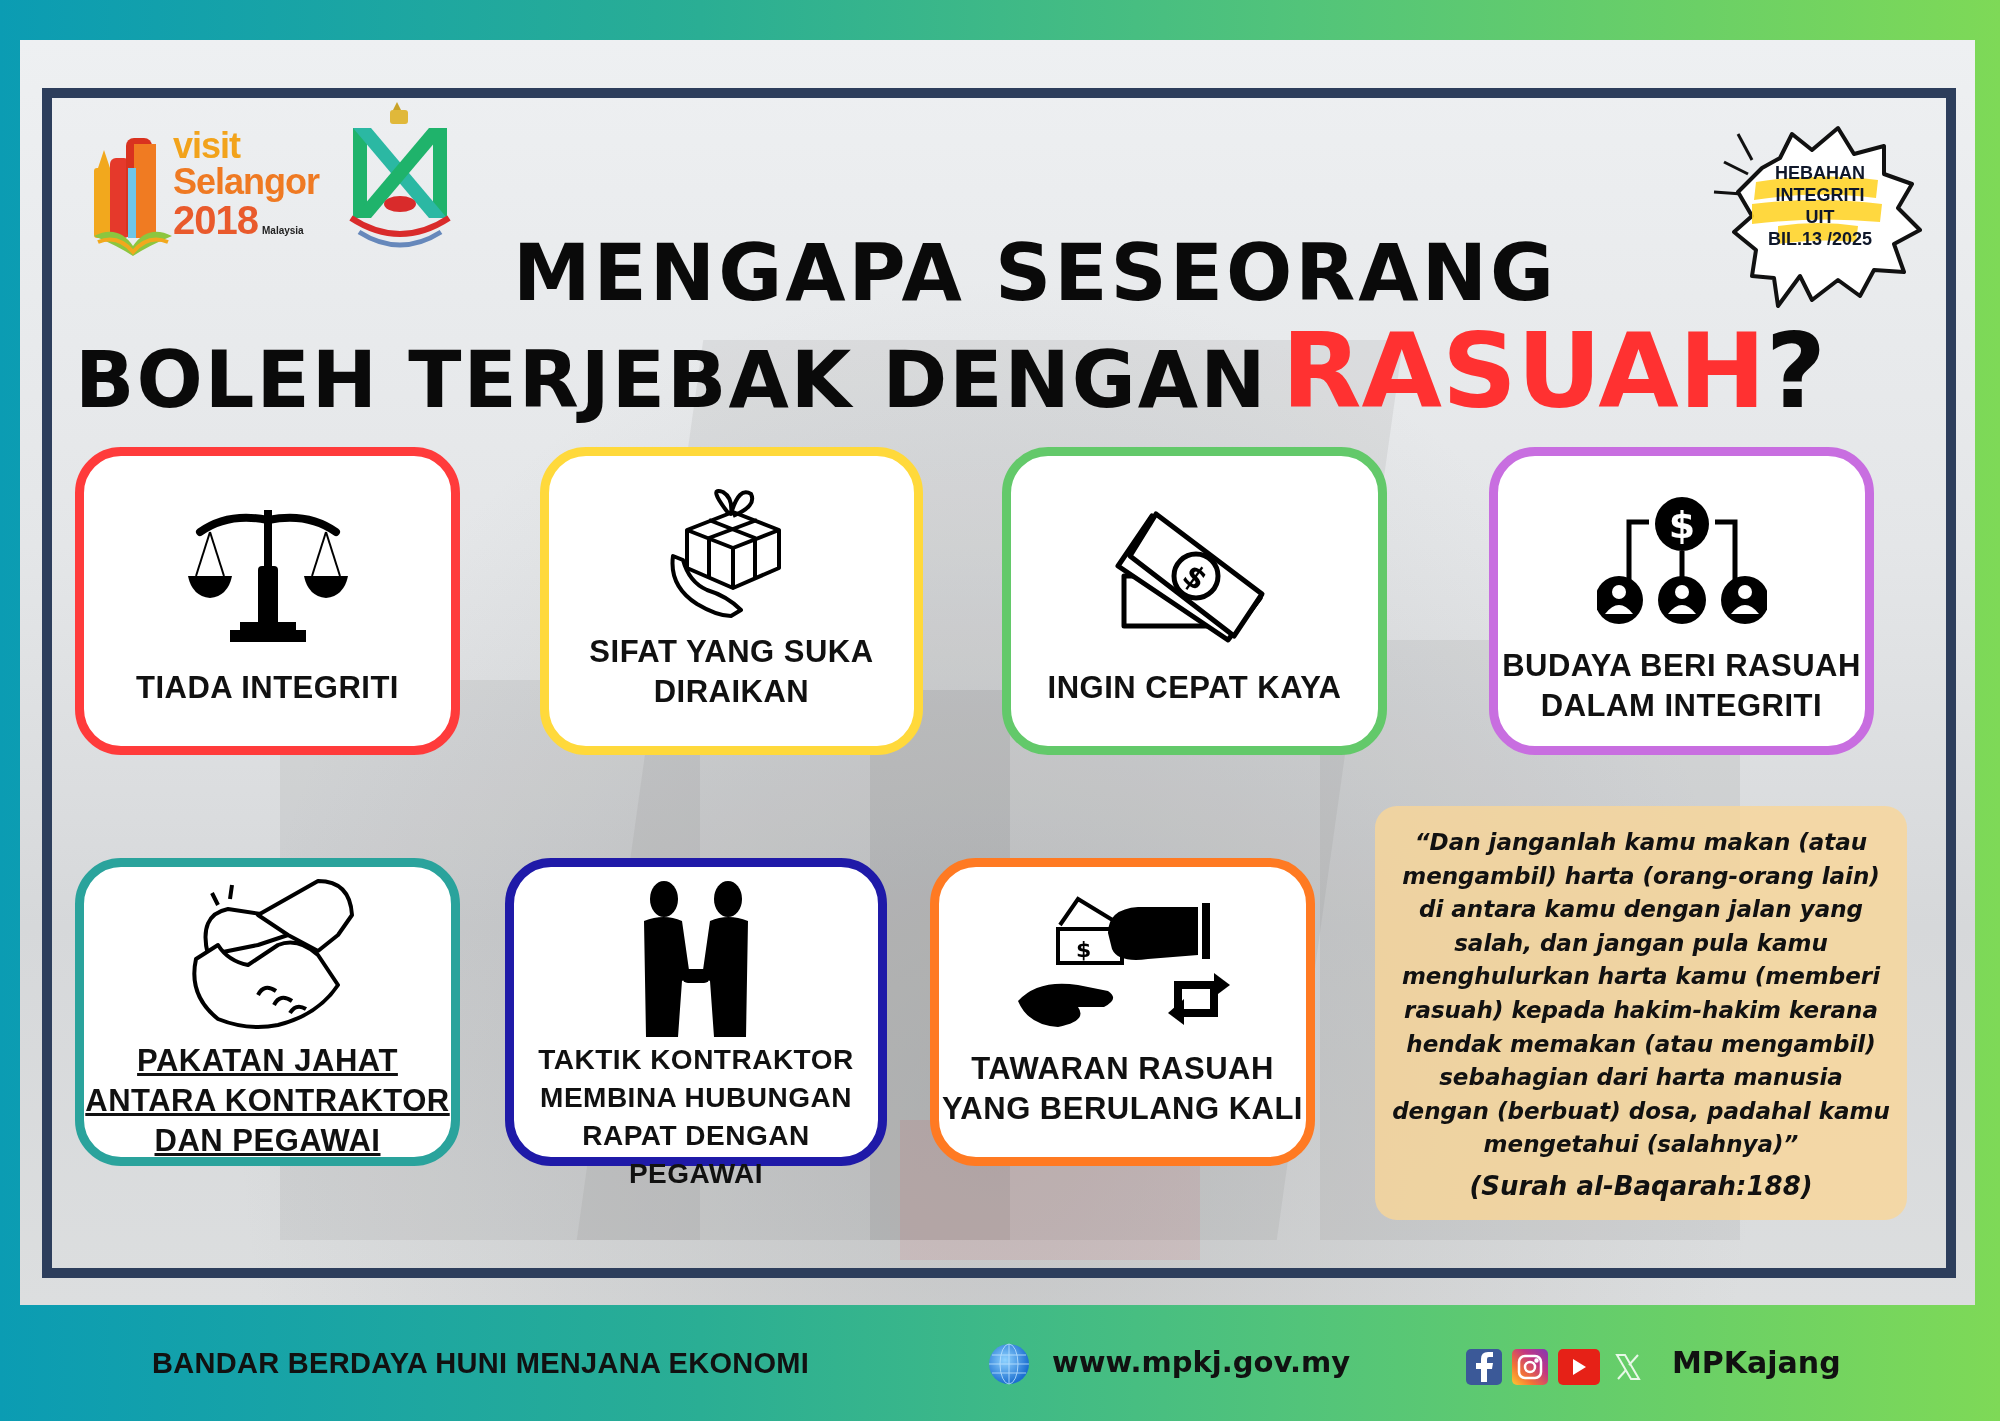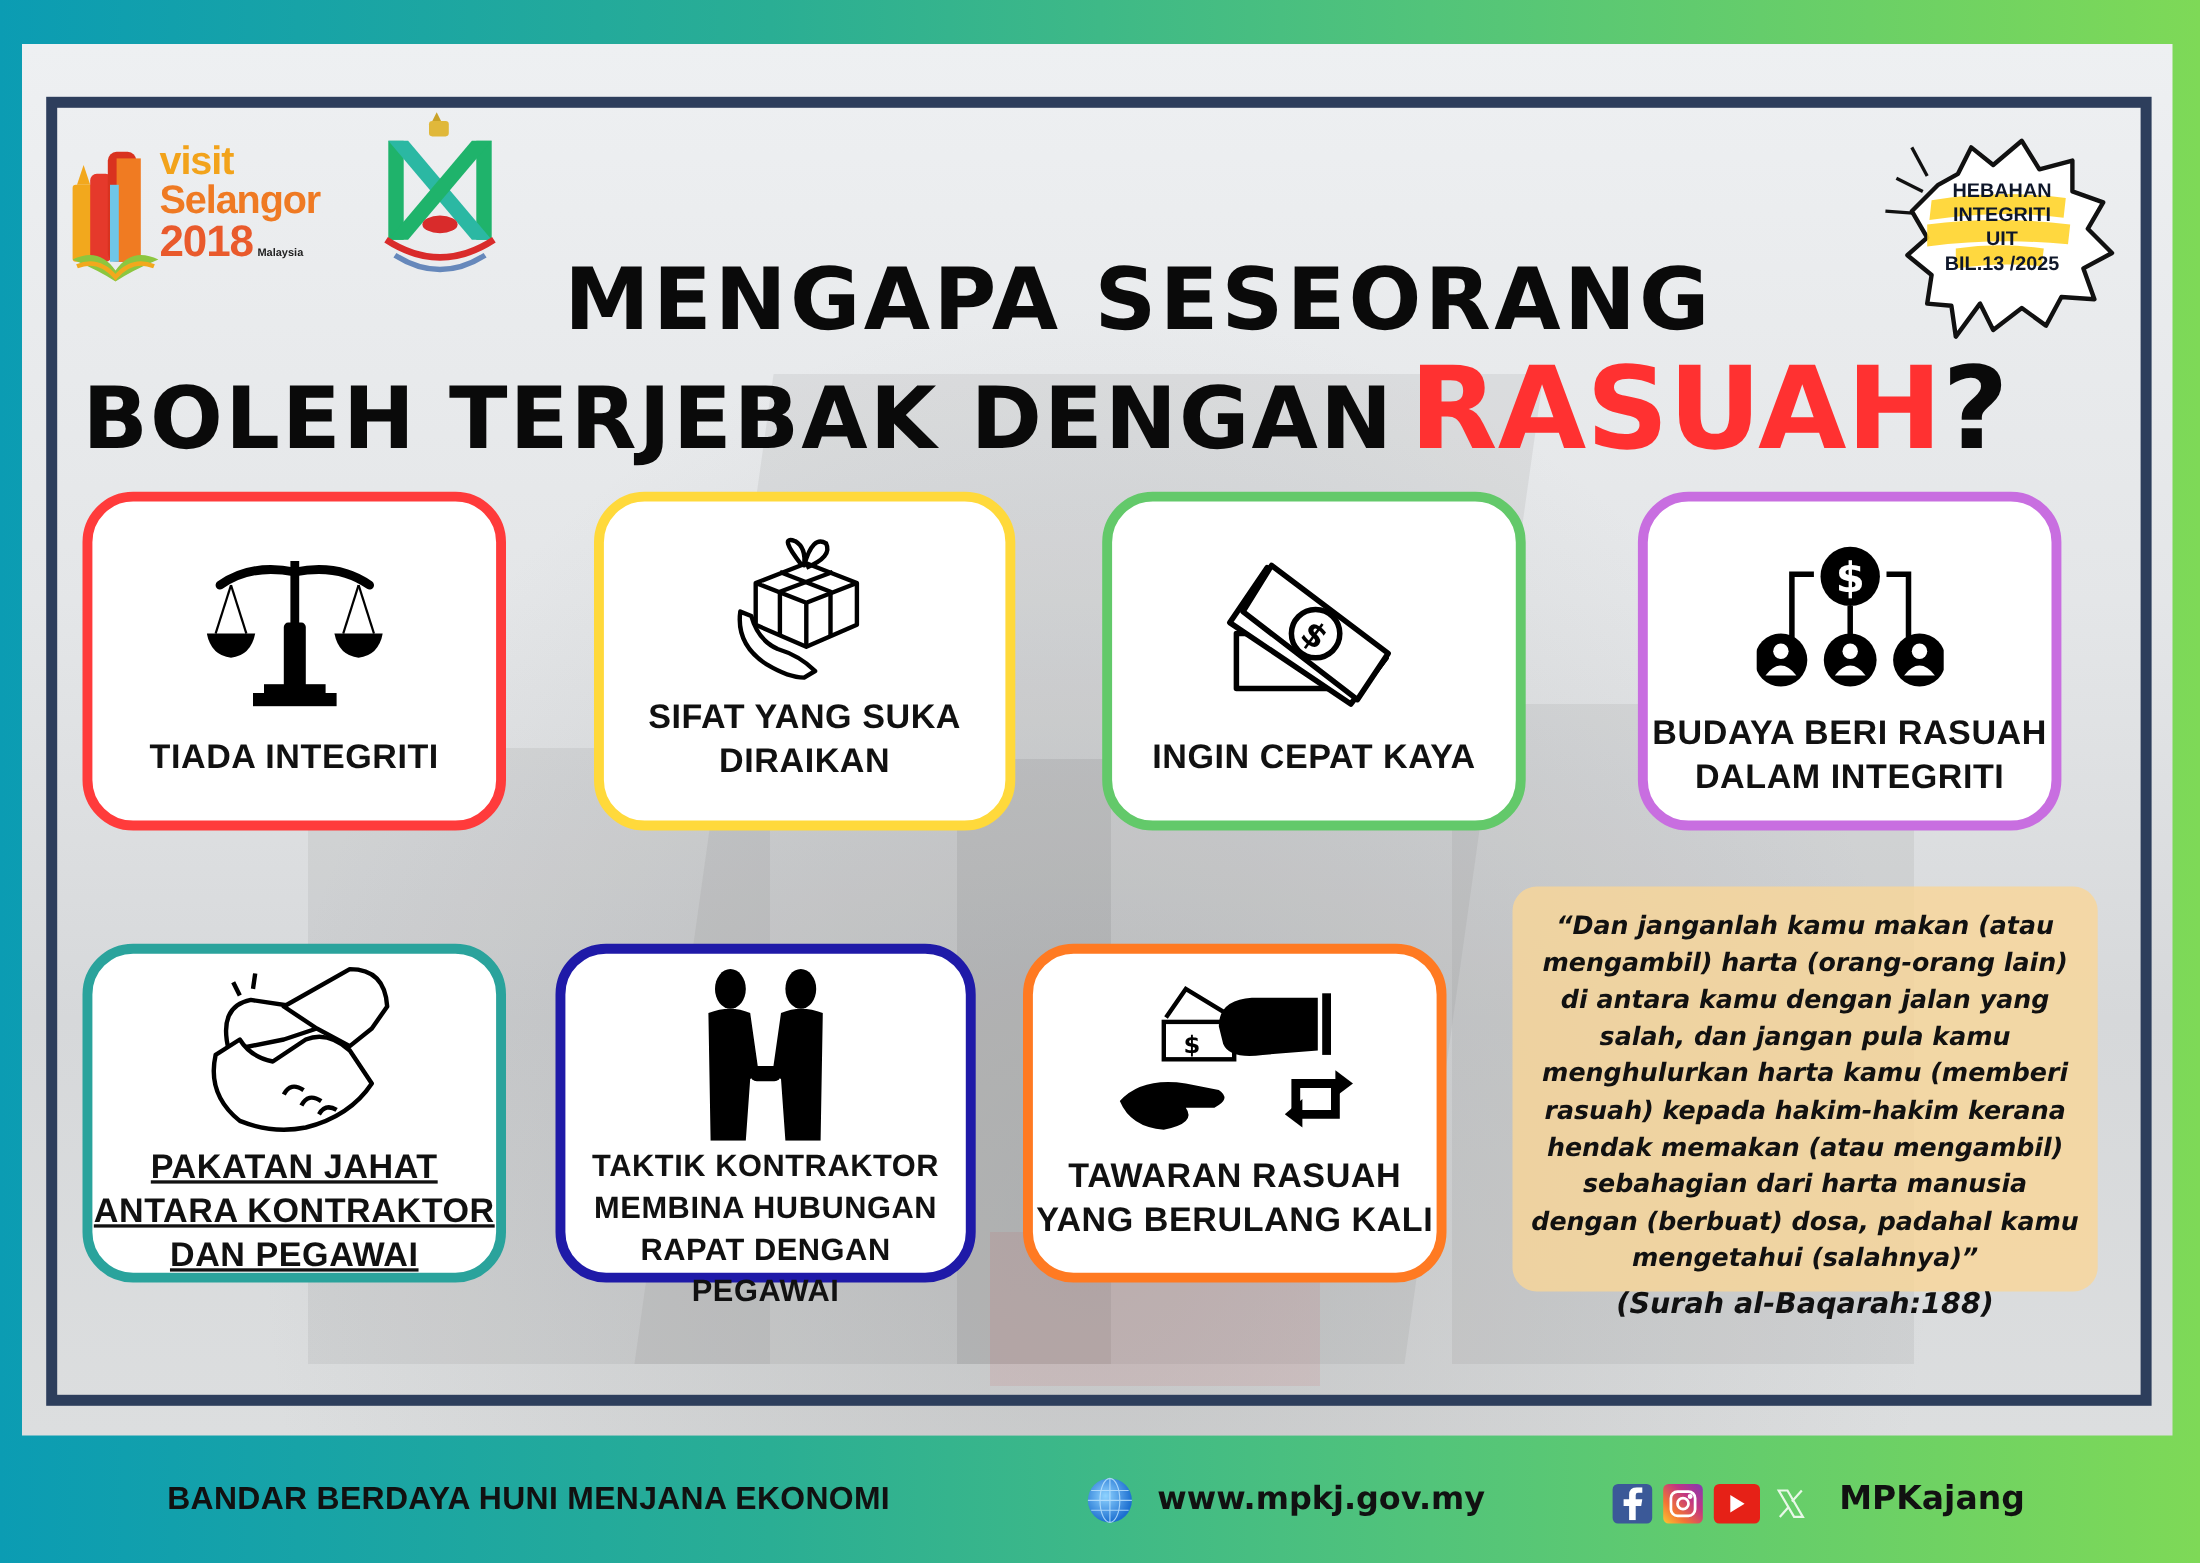--- a/index.html
+++ b/index.html
@@ -15,21 +15,21 @@
       radial-gradient(ellipse at 50% 85%, rgba(150,150,150,0.35) 0%, rgba(200,200,200,0.0) 55%),
       linear-gradient(180deg, #eef0f2 0%, #e4e6e8 40%, #d6d8da 70%, #dcdedf 100%);
     overflow: hidden;
   }
   
   .bg-shape { position: absolute; background: rgba(120,120,120,0.12); }
   .frame {
     position: absolute; left: 42px; top: 88px; width: 1914px; height: 1190px;
     border: 10px solid #2d3e5c;
   }
-  .logo-visit { position: absolute; left: 60px; top: 128px; width: 250px; height: 130px; }
+  .logo-visit { position: absolute; left: 88px; top: 128px; width: 250px; height: 130px; }
   .visit-text {
     position: absolute; left: 85px; top: 0;
     font-family: "Liberation Sans", sans-serif; font-weight: bold;
     line-height: 1.0;
   }
   .visit-text .v1 { color: #f2a31b; font-size: 36px; display: block; letter-spacing: -1px; }
   .visit-text .v2 { color: #ef7a23; font-size: 36px; display: block; letter-spacing: -1px; }
   .visit-text .v3 { color: #e95a2c; font-size: 40px; letter-spacing: -1px; }
   .visit-text .v4 { color: #222; font-size: 10px; font-weight: bold; margin-left: 4px; }
   .logo-mpkj { position: absolute; left: 345px; top: 100px; width: 110px; height: 160px; }
@@ -60,21 +60,21 @@
     display: flex; flex-direction: column; align-items: center; justify-content: flex-start;
   }
   .card .icon { display: flex; align-items: center; justify-content: center; }
   .card .label {
     font-family: "Liberation Sans", sans-serif; font-weight: bold; text-align: center;
     color: #111; font-size: 31px; line-height: 40px; letter-spacing: 0.5px;
   }
   .card .label span { display: block; }
 
   .quote {
-    position: absolute; left: 1375px; top: 806px; width: 532px; height: 368px;
+    position: absolute; left: 1375px; top: 806px; width: 532px; height: 414px;
     background: rgba(250, 214, 150, 0.78); border-radius: 22px;
     padding: 20px 12px 0 12px; text-align: center;
     font-family: "DejaVu Sans", sans-serif; font-style: italic; font-weight: bold;
     color: #111; font-size: 23px; line-height: 33.6px;
   }
   .quote .ln { display: block; white-space: nowrap; }
   .quote .src { display: block; margin-top: 8px; font-size: 26px; }
 
   .footer {
     position: absolute; left: 0; top: 1305px; width: 2000px; height: 116px;

